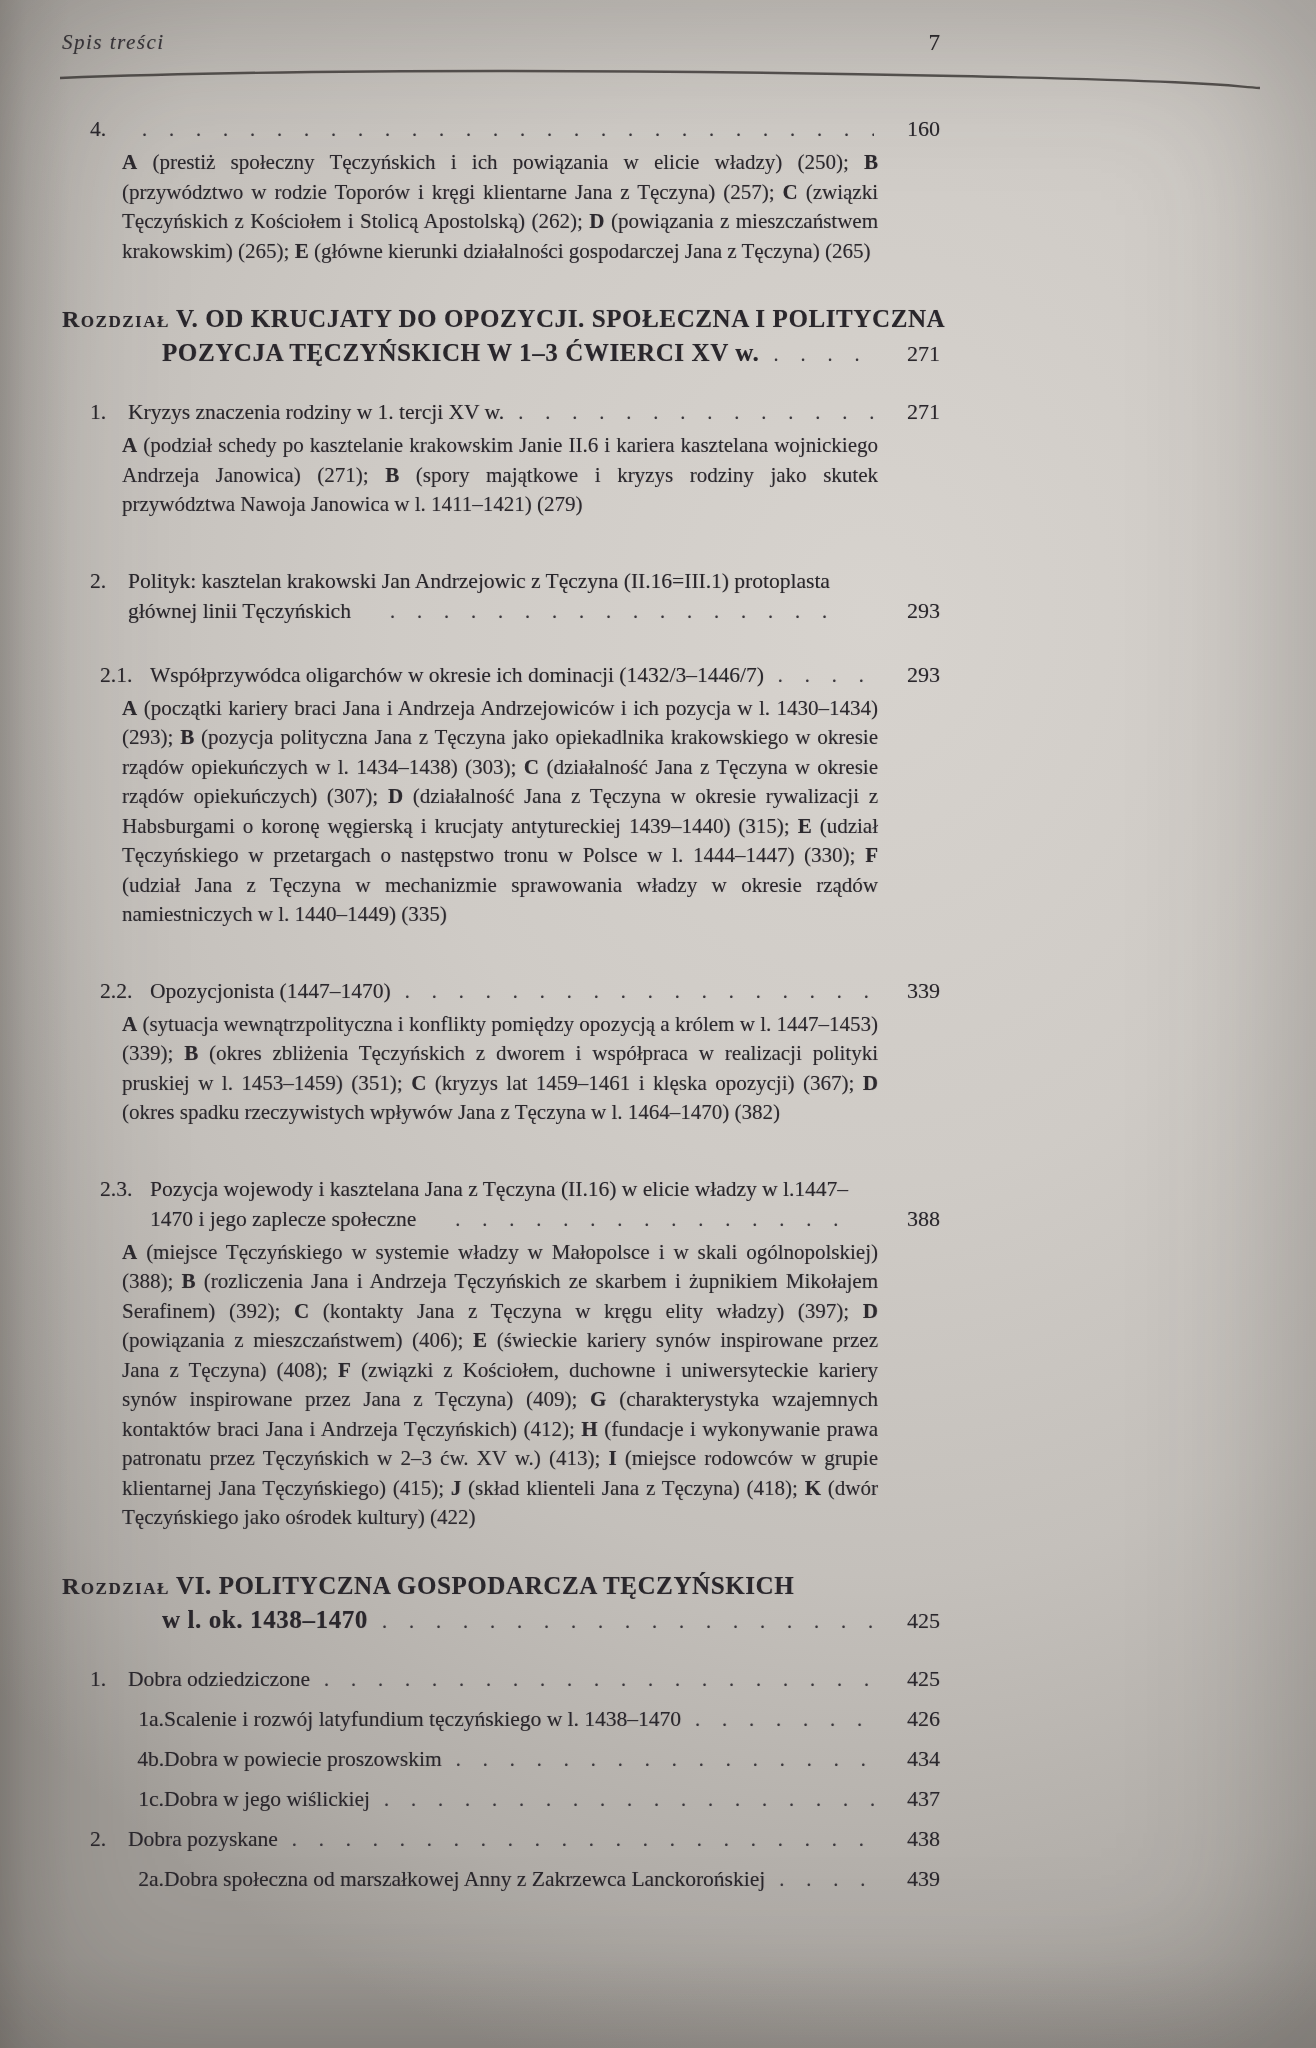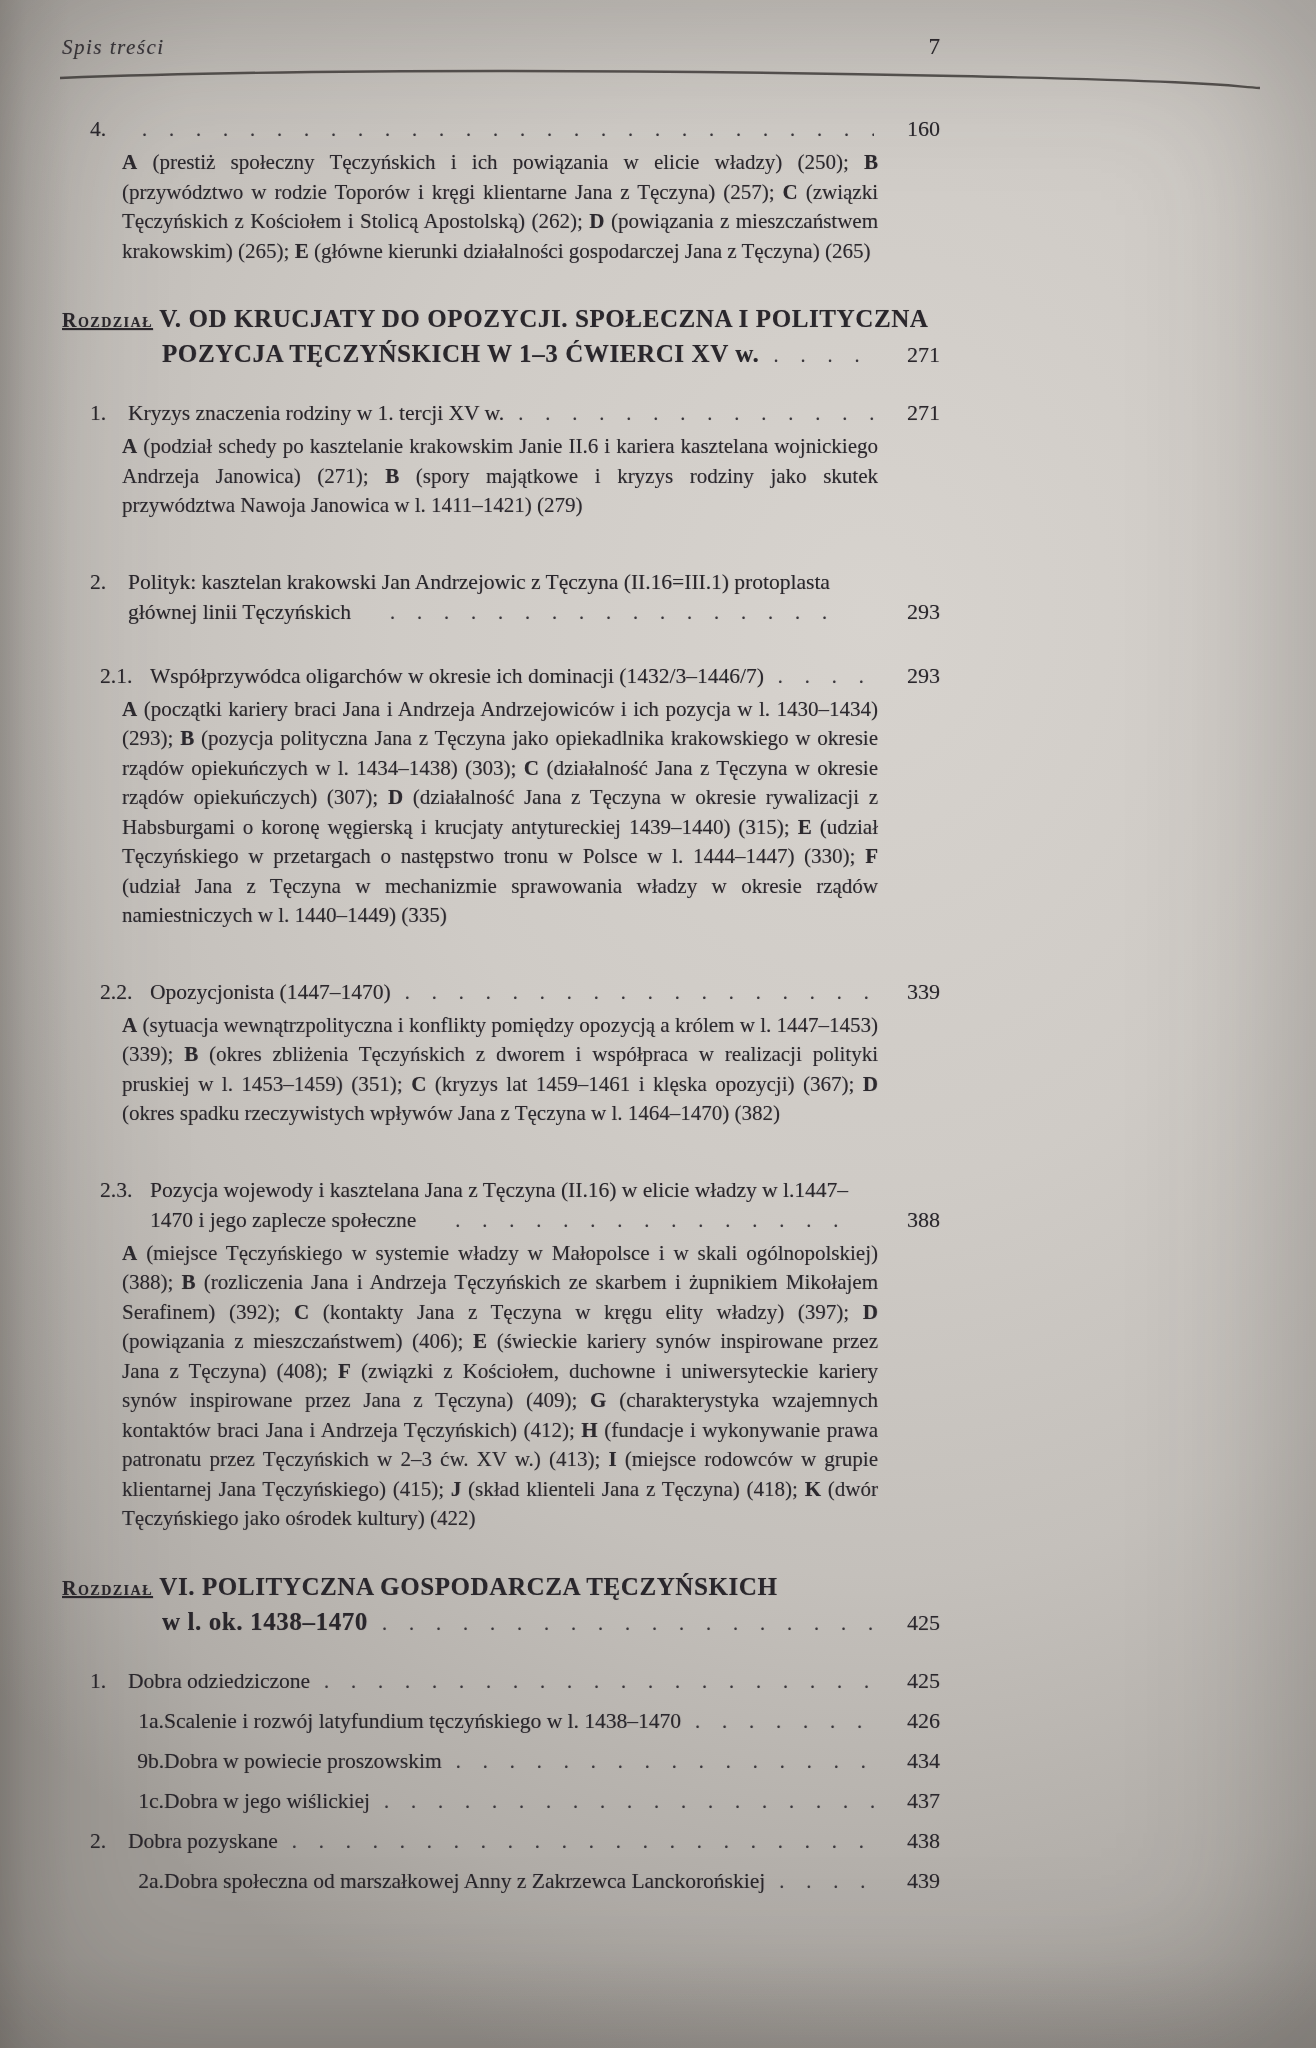--- a/index.html
+++ b/index.html
@@ -18,39 +18,39 @@
   .paper::after{
     content:"";position:absolute;inset:0;pointer-events:none;
     box-shadow:inset 0 0 160px 24px rgba(55,50,46,.28);
   }
   .rule-svg{position:absolute;left:56px;top:62px;pointer-events:none;}
   .content{
     position:absolute;left:62px;top:30px;width:878px;
     color:#2a272c;
     text-shadow:0.3px 0.4px 0.8px rgba(52,48,54,.38);
   }
-  .header-row{display:flex;justify-content:space-between;align-items:flex-end;height:30px;}
+  .header-row{display:flex;justify-content:space-between;align-items:flex-start;height:30px;}
   .header-title{font-style:italic;font-size:21px;letter-spacing:1.5px;color:#38353a;}
   .header-pg{font-size:23px;}
   .toc-list{margin-top:54px;}
   .entry{position:relative;}
   .entry.item{margin-top:28px;font-size:21.5px;line-height:30px;}
   .entry.item + .entry.item{margin-top:10px;}
   .entry.item + .entry.item.lv2{margin-top:34px;}
   .entry.annotation + .entry.item{margin-top:46px;}
   .entry.chapter + .entry.item{margin-top:26px;}
   .toc-list > .entry:first-child{margin-top:0;}
   .entry.annotation{
     margin-top:4px;margin-left:60px;width:756px;
     font-size:21px;line-height:29.5px;text-align:justify;
     color:#2c292e;
   }
   .entry.chapter{margin-top:36px;font-weight:bold;font-size:25px;line-height:34px;}
   .ch-line1{white-space:nowrap;}
-  .ch-label{font-variant:small-caps;font-size:20px;letter-spacing:1.5px;text-decoration:underline;}
+  .ch-label{font-variant:small-caps;font-size:24px;letter-spacing:1.5px;}
   .ch-t{letter-spacing:.6px;}
   .ch-line2{padding-left:100px;}
   .row{display:flex;align-items:baseline;}
   .row .t{white-space:nowrap;}
   .row.cont{margin-top:0;gap:25px;}
   .item.lv1{padding-left:28px;}
   .item.lv1 .num{width:38px;flex:none;}
   .item.lv1 .row.cont{padding-left:38px;}
   .item.lv2{padding-left:38px;}
   .item.lv2 .num{width:50px;flex:none;}
@@ -164,21 +164,21 @@
         <div class="entry item lv3">
           <div class="row">
             <span class="num">1a.</span>
             <span class="t">Scalenie i rozwój latyfundium tęczyńskiego w l. 1438–1470</span>
             <span class="dots">. . . . . . . . . . . . . . . . . . . . . . . . . . . . . . . . . . . . . . . . . . . . . . . . . . . . . . . . . . . . . . . . . . . . . . . . . . . . . . . . . . . . . . . . . . </span>
             <span class="pg">426</span>
           </div>
         </div>
         <div class="entry item lv3">
           <div class="row">
-            <span class="num">9b.</span>
+            <span class="num">4b.</span>
             <span class="t">Dobra w powiecie proszowskim</span>
             <span class="dots">. . . . . . . . . . . . . . . . . . . . . . . . . . . . . . . . . . . . . . . . . . . . . . . . . . . . . . . . . . . . . . . . . . . . . . . . . . . . . . . . . . . . . . . . . . </span>
             <span class="pg">434</span>
           </div>
         </div>
         <div class="entry item lv3">
           <div class="row">
             <span class="num">1c.</span>
             <span class="t">Dobra w jego wiślickiej</span>
             <span class="dots">. . . . . . . . . . . . . . . . . . . . . . . . . . . . . . . . . . . . . . . . . . . . . . . . . . . . . . . . . . . . . . . . . . . . . . . . . . . . . . . . . . . . . . . . . . </span>

